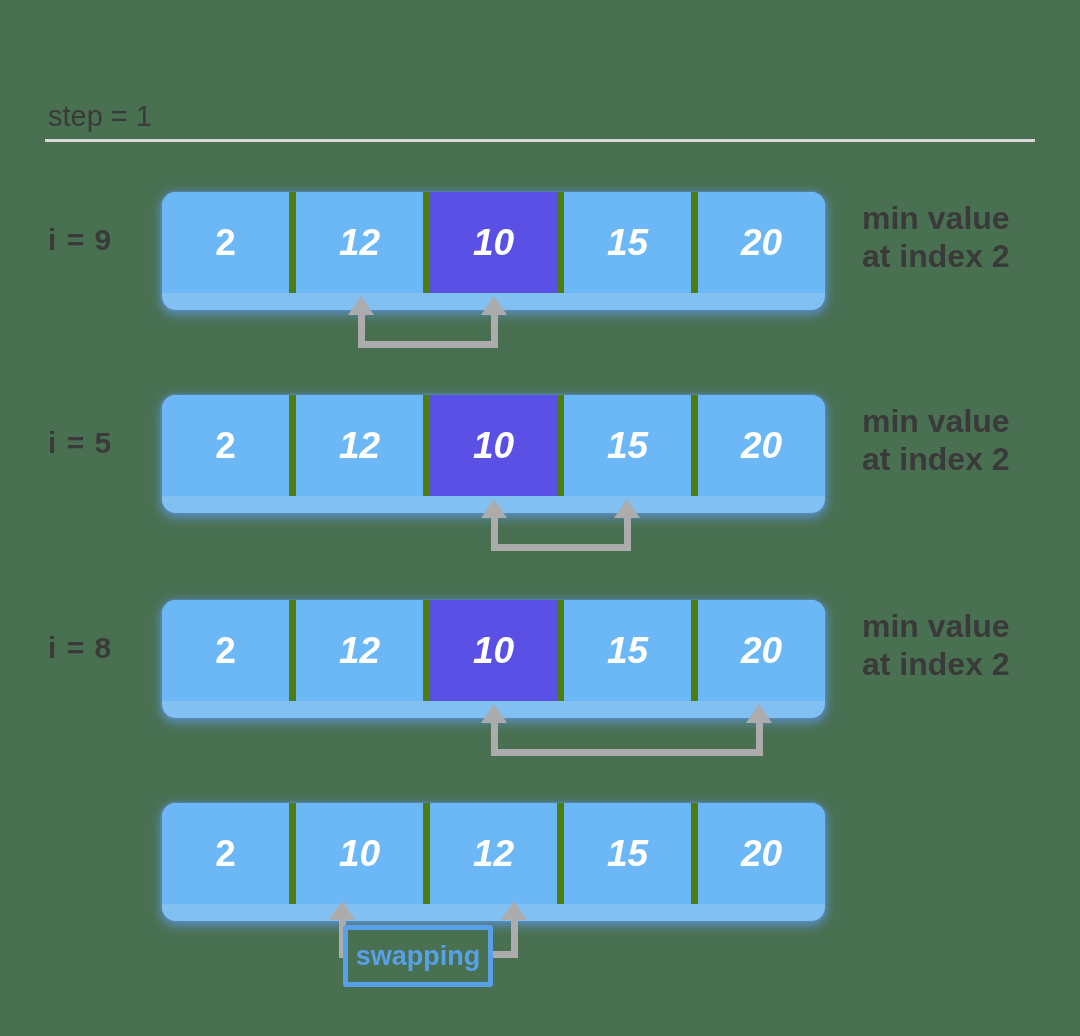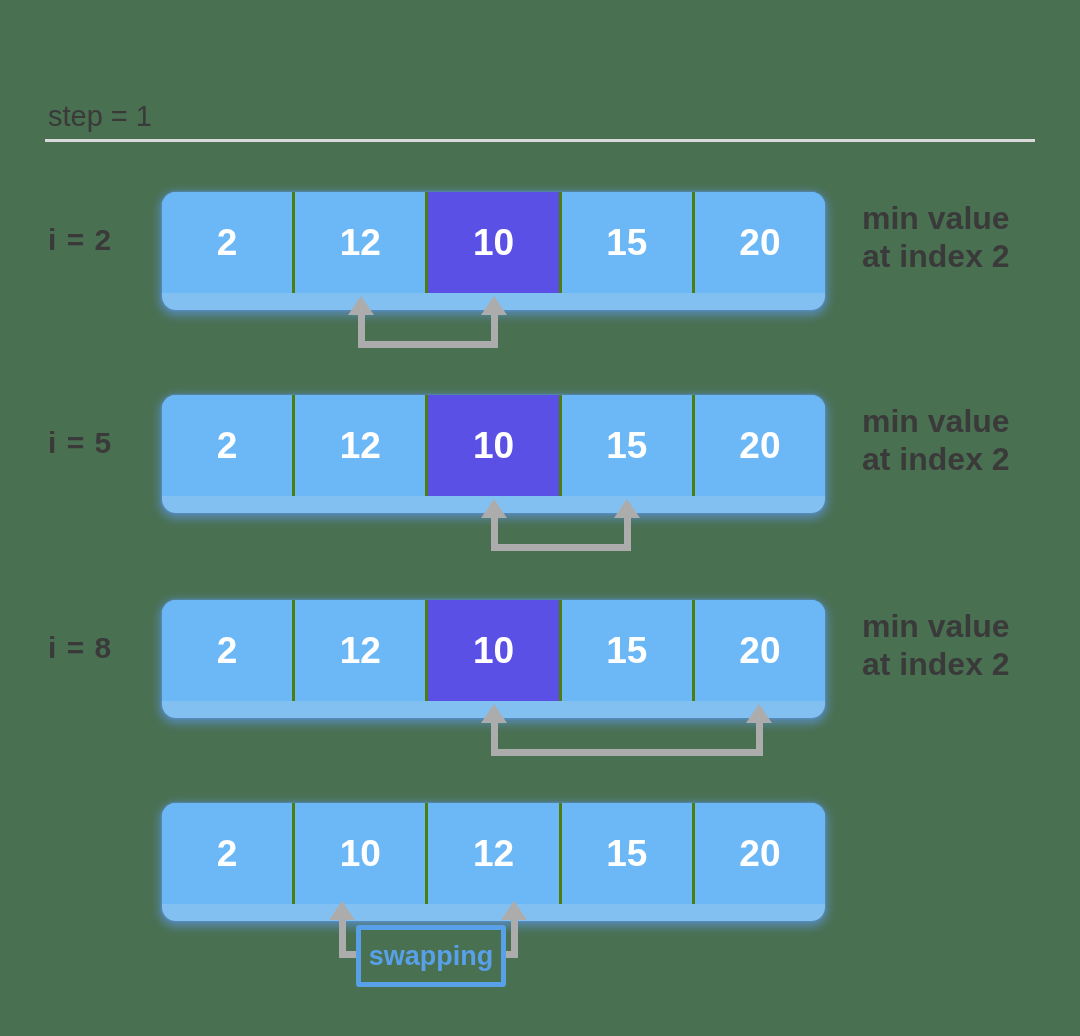--- a/index.html
+++ b/index.html
@@ -14,21 +14,21 @@
   .title{position:absolute;left:48px;top:56px;font-size:29px;font-weight:400;color:var(--text-dark);margin-top:44px;}
   .divider{position:absolute;left:45px;top:139px;width:990px;height:3px;background:var(--divider);}
   .row{position:absolute;left:0;width:1080px;height:200px;}
   .row-label{position:absolute;left:48px;top:31px;width:110px;font-size:30px;font-weight:700;
              color:var(--text-dark);letter-spacing:1px;}
   .array{position:absolute;left:162px;top:0;width:663px;height:118px;border-radius:14px;
          background:var(--cell-band);overflow:hidden;
          box-shadow:0 3px 9px 3px rgba(96,156,245,.55), 0 0 2px 1px rgba(90,150,240,.4);}
   .cells{display:flex;width:100%;height:101px;}
   .cell{flex:1;display:flex;align-items:center;justify-content:center;background:var(--cell-blue);}
-  .cell + .cell{border-left:3px solid #4d7c0f;}
+  .cell + .cell{border-left:7px solid #4d7c0f;font-style:italic;}
   .cell.hl{background:var(--cell-purple);}
   .cell span{font-size:37px;font-weight:700;color:var(--cell-text);}
   .note{position:absolute;left:862px;top:8px;width:185px;font-size:32px;
         font-weight:700;color:var(--text-dark);line-height:1.18;}
   
   .bracket{position:absolute;inset:0;pointer-events:none;z-index:1;}
   .head{position:absolute;width:0;height:0;border-left:13px solid transparent;
         border-right:13px solid transparent;border-bottom:19px solid var(--arrow-gray);}
   .shaft{position:absolute;width:7px;background:var(--arrow-gray);}
   .bar{position:absolute;height:7px;background:var(--arrow-gray);}
@@ -38,35 +38,35 @@
   .r0 .bb{left:358px;top:149px;width:140px;}
   .r1 .hL{left:481px;top:104px;} .r1 .hR{left:614px;top:104px;}
   .r1 .sL{left:491px;top:120px;height:36px;} .r1 .sR{left:624px;top:120px;height:36px;}
   .r1 .bb{left:491px;top:149px;width:140px;}
   .r2 .hL{left:481px;top:104px;} .r2 .hR{left:746px;top:104px;}
   .r2 .sL{left:491px;top:120px;height:36px;} .r2 .sR{left:756px;top:120px;height:36px;}
   .r2 .bb{left:491px;top:149px;width:272px;}
   .r3 .hL{left:329px;top:98px;} .r3 .hR{left:501px;top:98px;}
   .r3 .sL{left:339px;top:114px;height:41px;} .r3 .sR{left:511px;top:114px;height:41px;}
   .r3 .bb{left:339px;top:148px;width:179px;}
-  .swap-box{position:absolute;left:356px;top:122px;width:150px;height:62px;z-index:2;
+  .swap-box{position:absolute;left:343px;top:122px;width:150px;height:62px;z-index:2;
             background:var(--page-bg);border:5px solid var(--swap-blue);border-radius:3px;
             display:flex;align-items:center;justify-content:center;}
   .swap-box span{font-size:27px;font-weight:700;color:var(--swap-blue);}
 </style>
 </head>
 <body>
 
 <div id="stage">
 
   <div class="title">step = 1</div>
   <div class="divider"></div>
 
   <div class="row" style="top:192px">
-    <div class="row-label">i = 2</div>
+    <div class="row-label">i = 9</div>
     <div class="array">
       <div class="cells">
         <div class="cell">
             <span>2</span>
           </div>
         <div class="cell">
             <span>12</span>
           </div>
         <div class="cell hl">
             <span>10</span>

